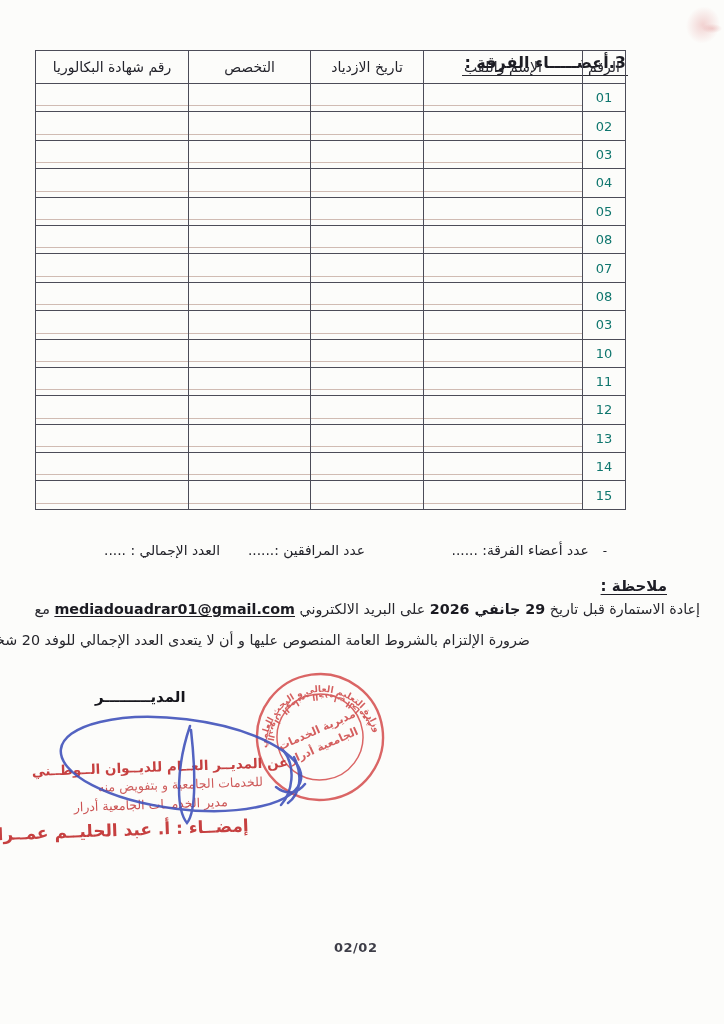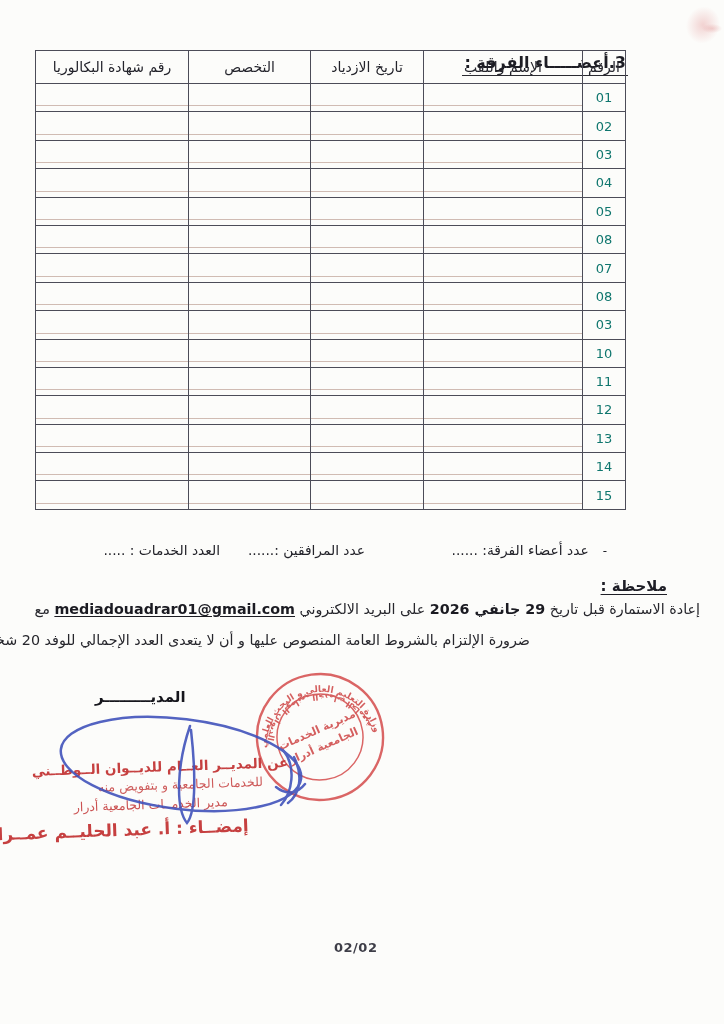--- a/index.html
+++ b/index.html
@@ -190,21 +190,21 @@
       </tbody>
   </table>
 
   <div class="sum s1">
     <span class="dash">-</span><span>عدد أعضاء الفرقة: ......</span>
   </div>
   <div class="sum s2">
     <span>عدد المرافقين :......</span>
   </div>
   <div class="sum s3">
-    <span>العدد الخدمات : .....</span>
+    <span>العدد الإجمالي : .....</span>
   </div>
 
   <div class="note-head">ملاحظة :</div>
   <div class="note-l1">
     <span>إعادة الاستمارة قبل تاريخ </span><b>29 جانفي 2026</b><span> على البريد الالكتروني </span><span class="email">mediadouadrar01@gmail.com</span><span> مع</span>
   </div>
   <div class="note-l2">ضرورة الإلتزام بالشروط العامة المنصوص عليها و أن لا يتعدى العدد الإجمالي للوفد 20 شخصا.</div>
 
   <div class="director">المديـــــــــر</div>
 

